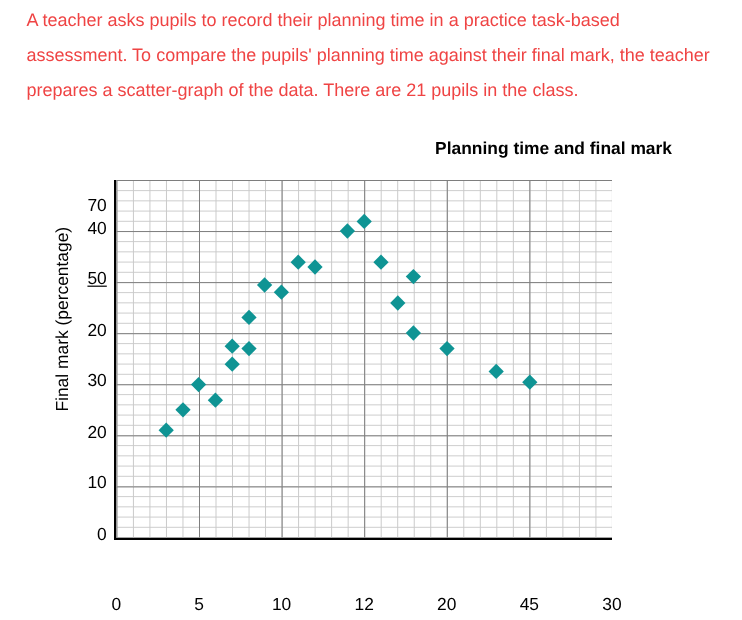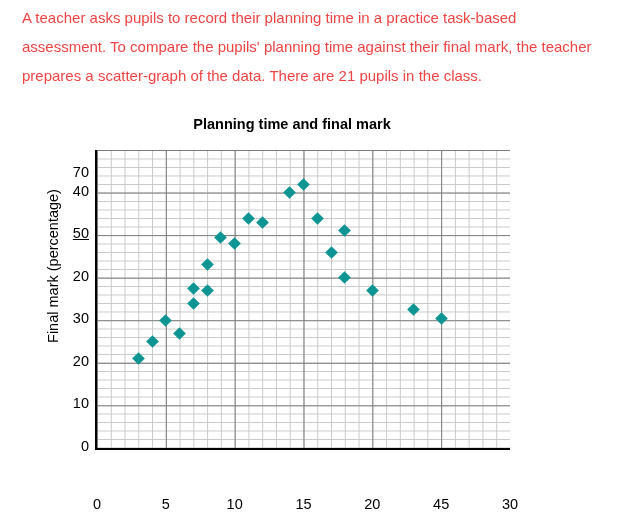--- a/index.html
+++ b/index.html
@@ -34,25 +34,24 @@
     top: 108px;
     width: 618px;
     height: 409px;
   }
 
   #chart-title {
     position: absolute;
     left: 0;
     top: 8px;
     width: 560px;
-    text-align: center;
+    text-align: right;
     font-size: 14.5px;
     font-weight: bold;
     color: #000000;
-    padding-left: 12px;
   }
 
   
   #plot-area {
     position: absolute;
     left: 95px;
     top: 42px;
     width: 413px;
     height: 298px;
     background: #ffffff;
@@ -167,21 +166,21 @@
         <div class="point" style="left: 247.8px; top: 80.8857px; background: rgb(15, 148, 148);"></div>
         <div class="point" style="left: 247.8px; top: 127.714px; background: rgb(15, 148, 148);"></div>
         <div class="point" style="left: 275.333px; top: 140.486px; background: rgb(15, 148, 148);"></div>
         <div class="point" style="left: 316.633px; top: 159.643px; background: rgb(15, 148, 148);"></div>
         <div class="point" style="left: 344.167px; top: 168.157px; background: rgb(15, 148, 148);"></div>
       </div>
     <div id="xticks-layer">
         <div class="xtick-label" style="left: 0px;">0</div>
         <div class="xtick-label" style="left: 68.8333px;">5</div>
         <div class="xtick-label" style="left: 137.667px;">10</div>
-        <div class="xtick-label" style="left: 206.5px;">15</div>
+        <div class="xtick-label" style="left: 206.5px;">12</div>
         <div class="xtick-label" style="left: 275.333px;">20</div>
         <div class="xtick-label" style="left: 344.167px;">45</div>
         <div class="xtick-label" style="left: 413px;">30</div>
       </div>
     <div id="yticks-layer">
         <div class="ytick-label" style="top: 298px;">0</div>
         <div class="ytick-label" style="top: 255.429px;">10</div>
         <div class="ytick-label" style="top: 212.857px;">20</div>
         <div class="ytick-label" style="top: 170.286px;">30</div>
         <div class="ytick-label" style="top: 127.714px;">20</div>

